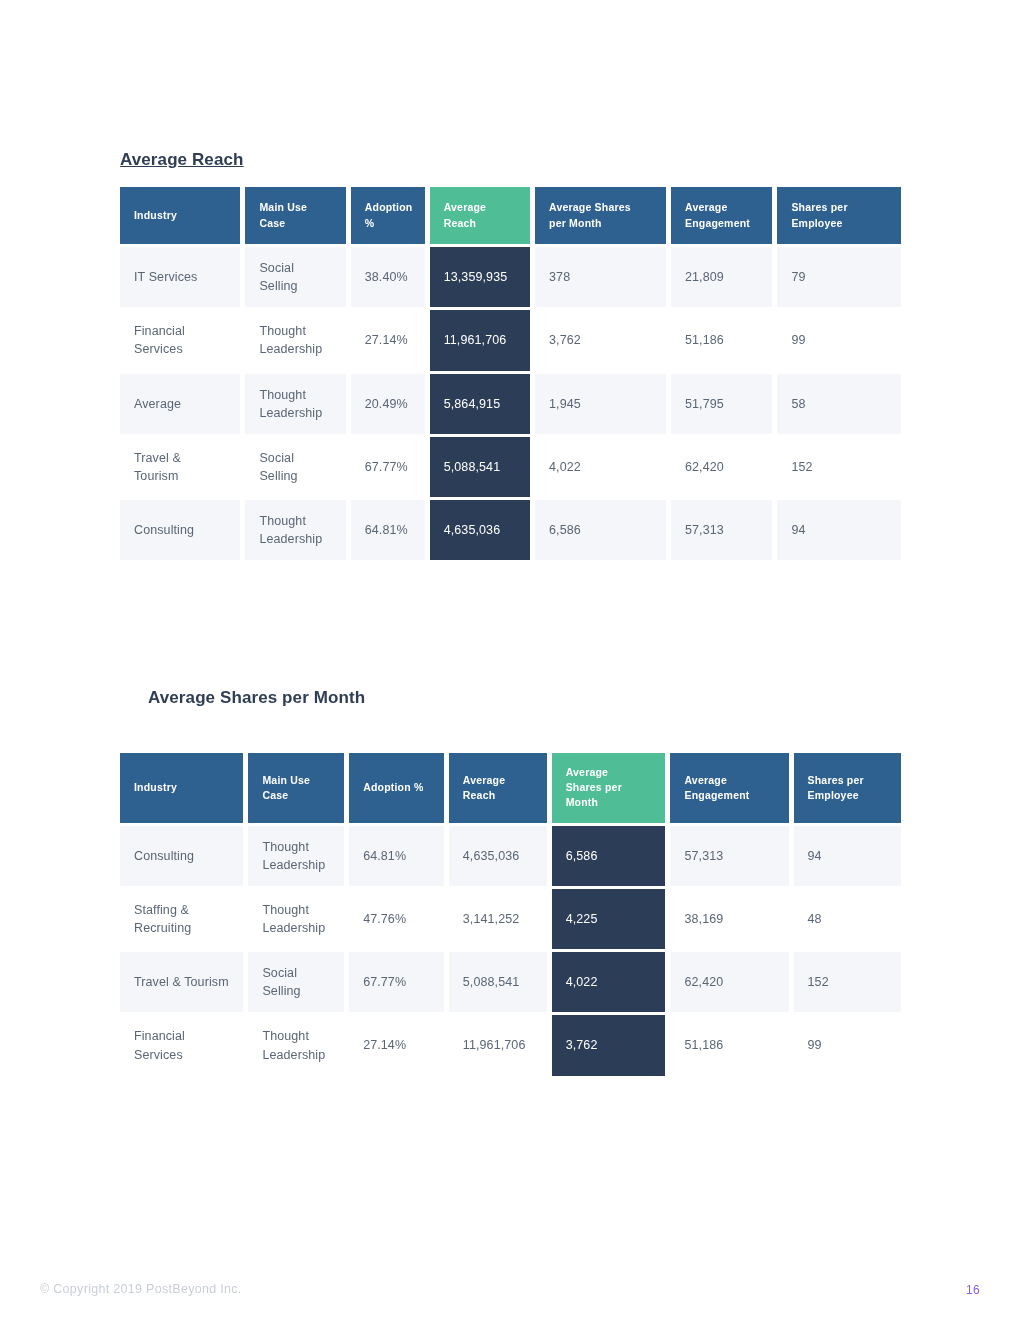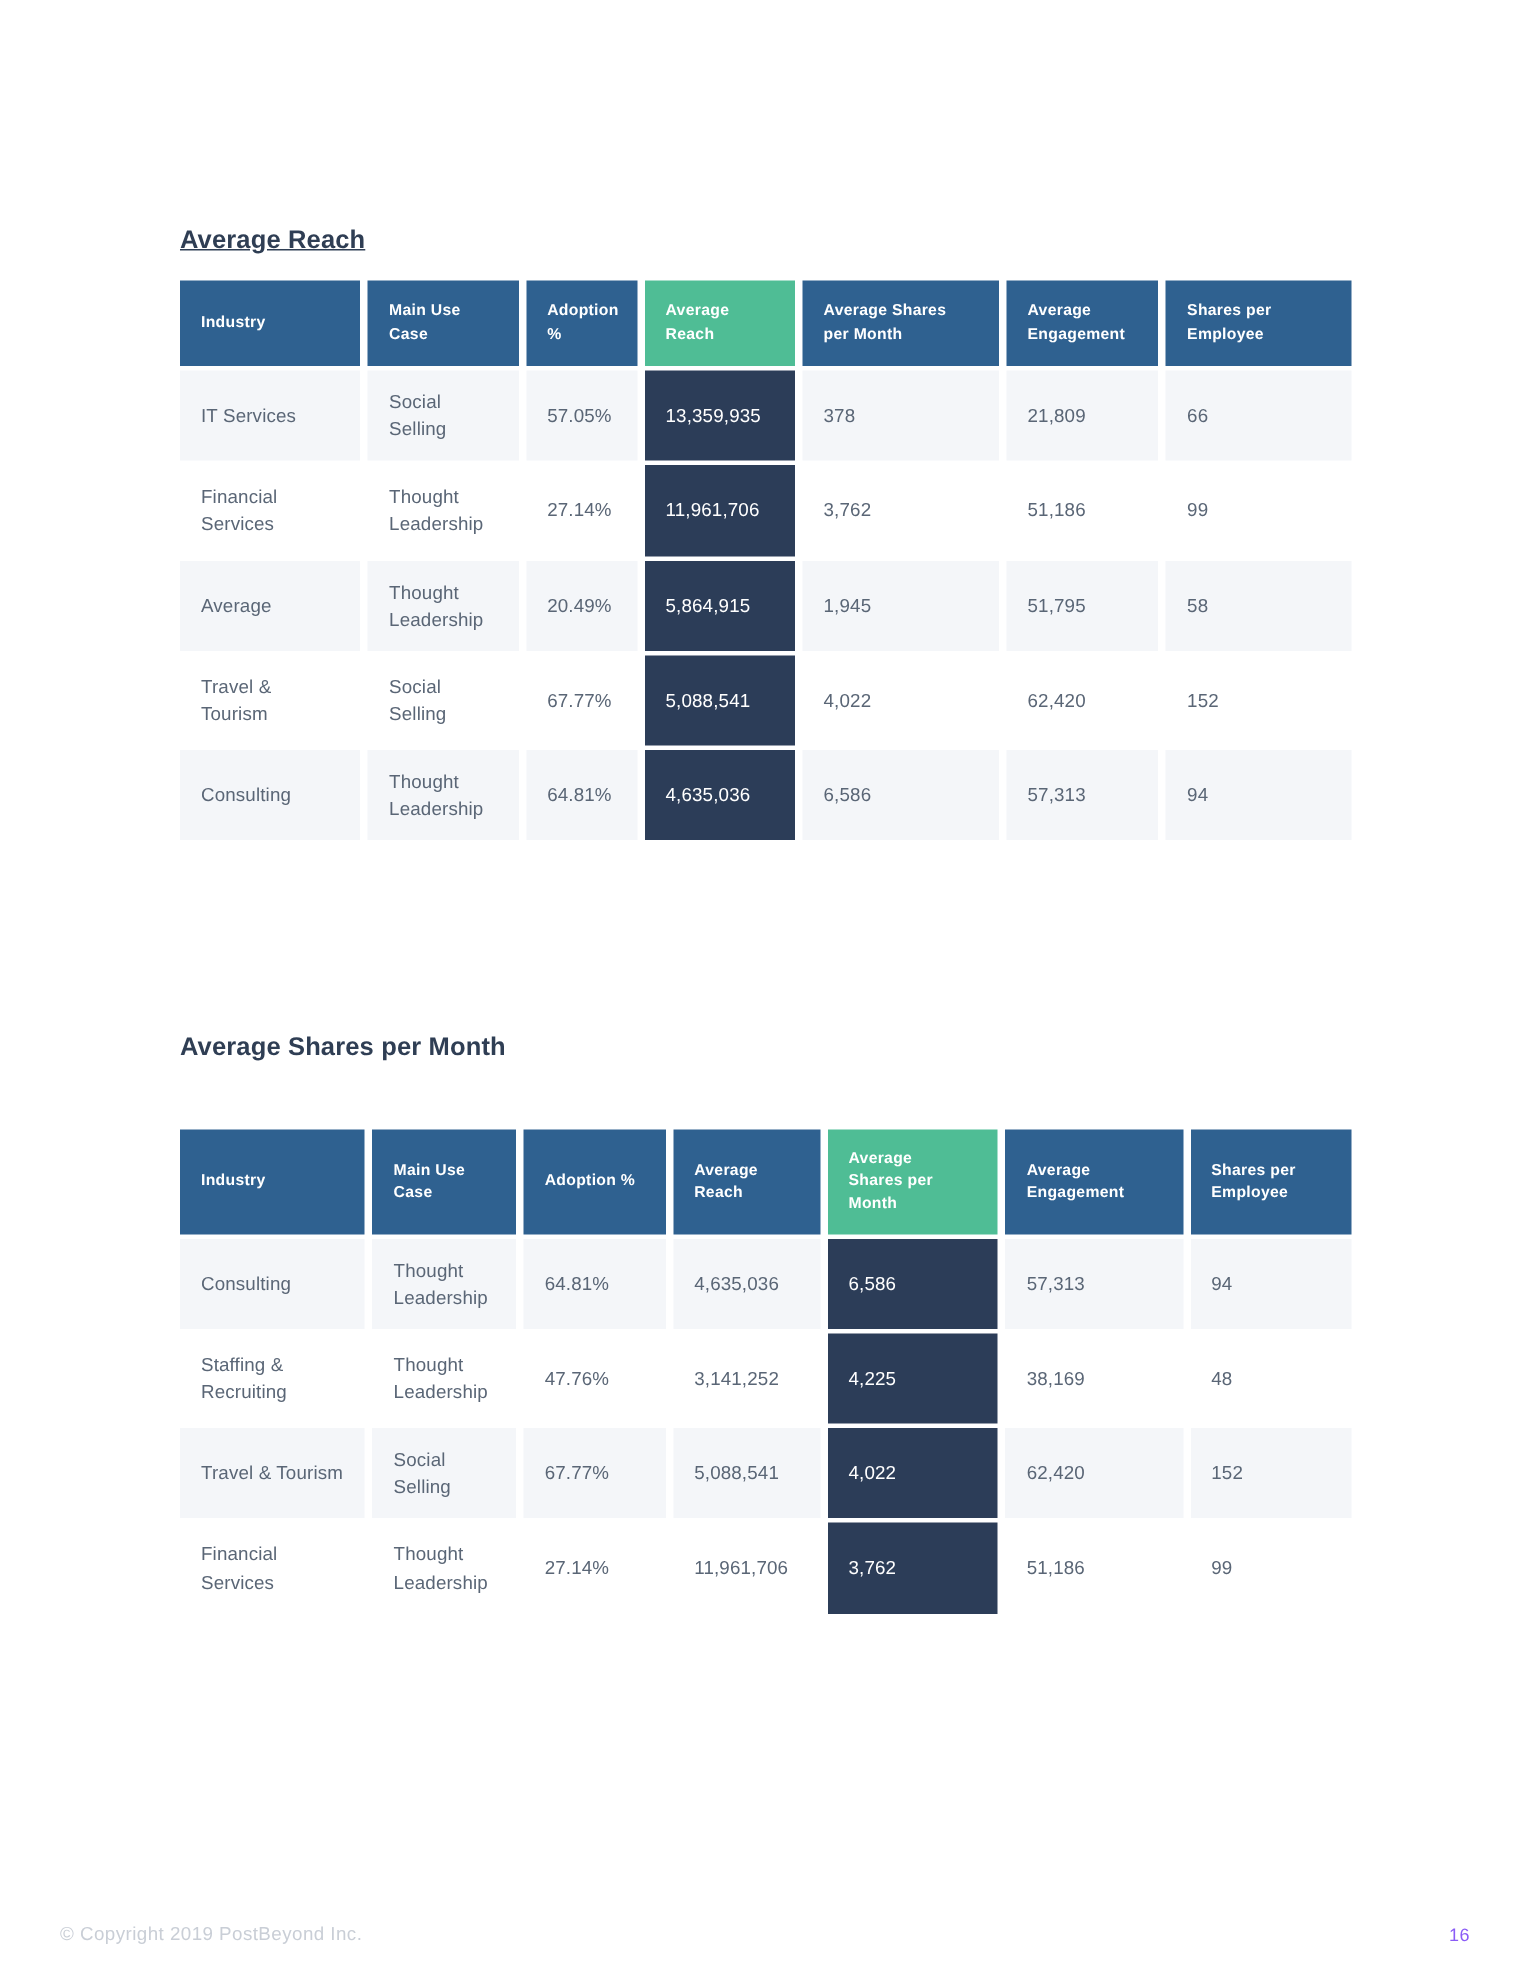--- a/index.html
+++ b/index.html
@@ -26,21 +26,21 @@
   .section-title {
     position: absolute;
     left: 120px;
     font-size: 17px;
     font-weight: bold;
     color: #2f3e54;
     letter-spacing: 0.1px;
     white-space: nowrap;
   }
   #title-reach { top: 136px; text-decoration: underline; }
-  #title-shares { top: 674px; }
+  #title-shares { top: 674px; margin-left: 28px; }
 
   
   .table {
     position: absolute;
     left: 120px;
     width: 781px;
     border-collapse: separate;
     border-spacing: 0;
   }
   #table-reach { top: 187px; }
@@ -153,25 +153,25 @@
             <th class="highlight"><span>Average</span><br><span>Reach</span></th>
             <th><span>Average Shares</span><br><span>per Month</span></th>
             <th><span>Average</span><br><span>Engagement</span></th>
             <th><span>Shares per</span><br><span>Employee</span></th>
           </tr>
       </thead>
       <tbody>
           <tr class="odd">
             <td>IT Services</td>
             <td>Social<br>Selling</td>
-            <td>57.05%</td>
+            <td>38.40%</td>
             <td class="metric">13,359,935</td>
             <td>378</td>
             <td>21,809</td>
-            <td>66</td>
+            <td>79</td>
           </tr>
           <tr class="even">
             <td>Financial<br>Services</td>
             <td>Thought<br>Leadership</td>
             <td>27.14%</td>
             <td class="metric">11,961,706</td>
             <td>3,762</td>
             <td>51,186</td>
             <td>99</td>
           </tr>

